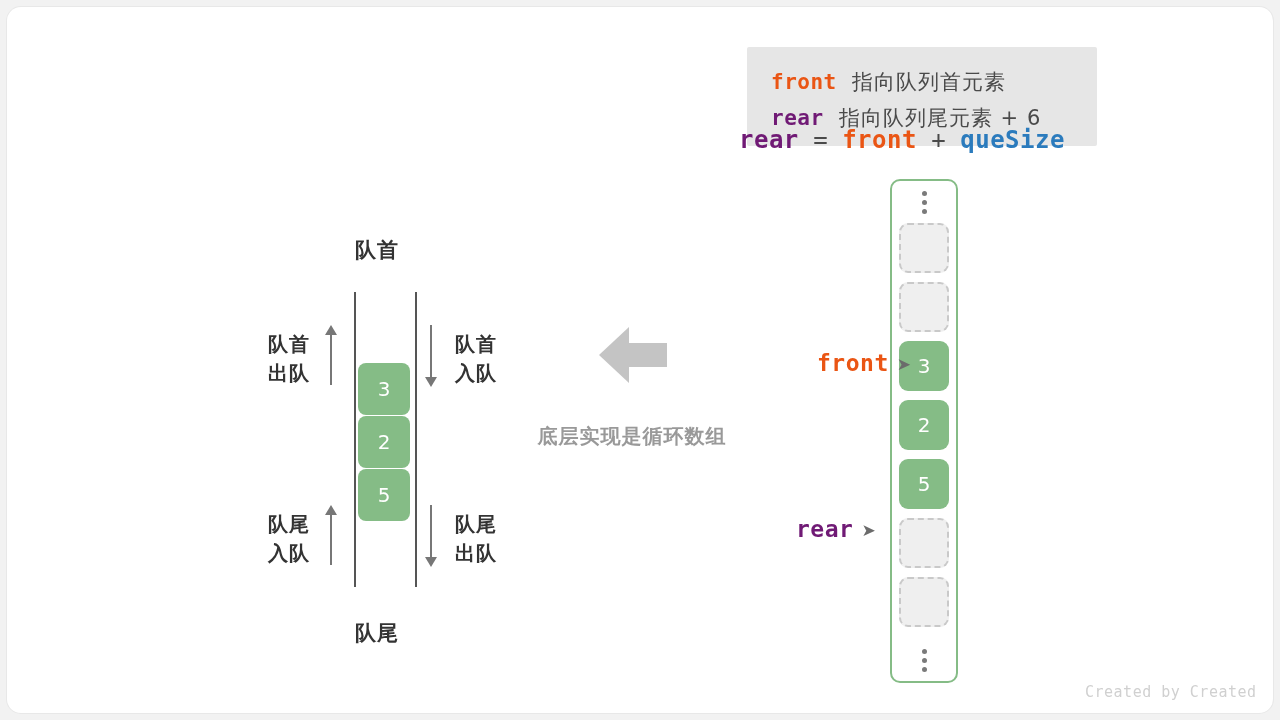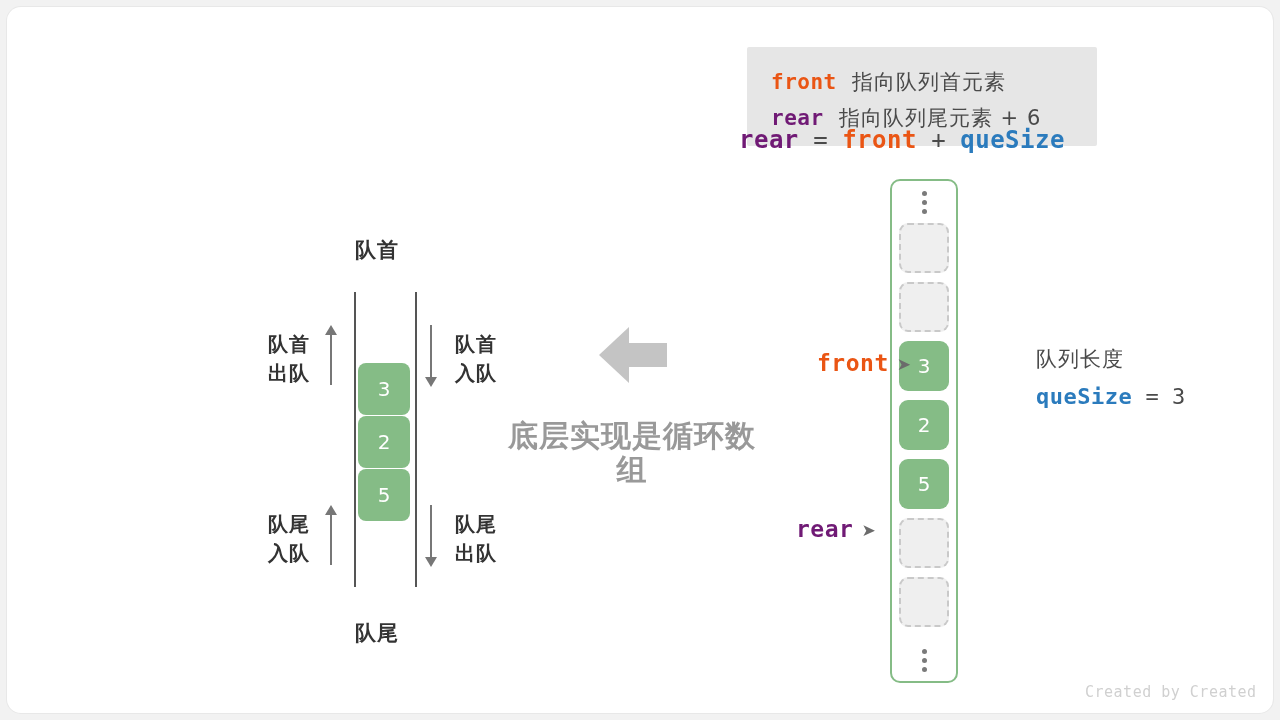--- a/index.html
+++ b/index.html
@@ -182,21 +182,21 @@
   }
 
   .note {
     position: absolute;
     left: 500px;
     top: 412px;
     width: 250px;
     text-align: center;
     font-family: "DejaVu Sans", "Liberation Sans", sans-serif;
     font-weight: bold;
-    font-size: 30px;
+    font-size: 20px;
     line-height: 34px;
     color: #999999;
     letter-spacing: 1px;
   }
 
   
   .array-box {
     position: absolute;
     left: 883px;
     top: 172px;
@@ -383,23 +383,17 @@
         </div>
     </div>
 
     <div class="ptr front-ptr">
       <span class="mono kw-front">front</span><span class="chev">➤</span>
     </div>
     <div class="ptr rear-ptr">
       <span class="mono kw-rear">rear</span><span class="chev">➤</span>
     </div>
 
-    <div class="size-note">
-      <div class="cjk">队列长度</div>
-      <div class="row2">
-        <span class="mono kw-size">queSize</span><span class="op">&nbsp;</span><span class="op">=</span><span class="op">&nbsp;</span><span class="op">3</span>
-      </div>
-    </div>
 
     <div class="credit">Created by Created</div>
 
   </div>
 </div>
 
 </body></html>

